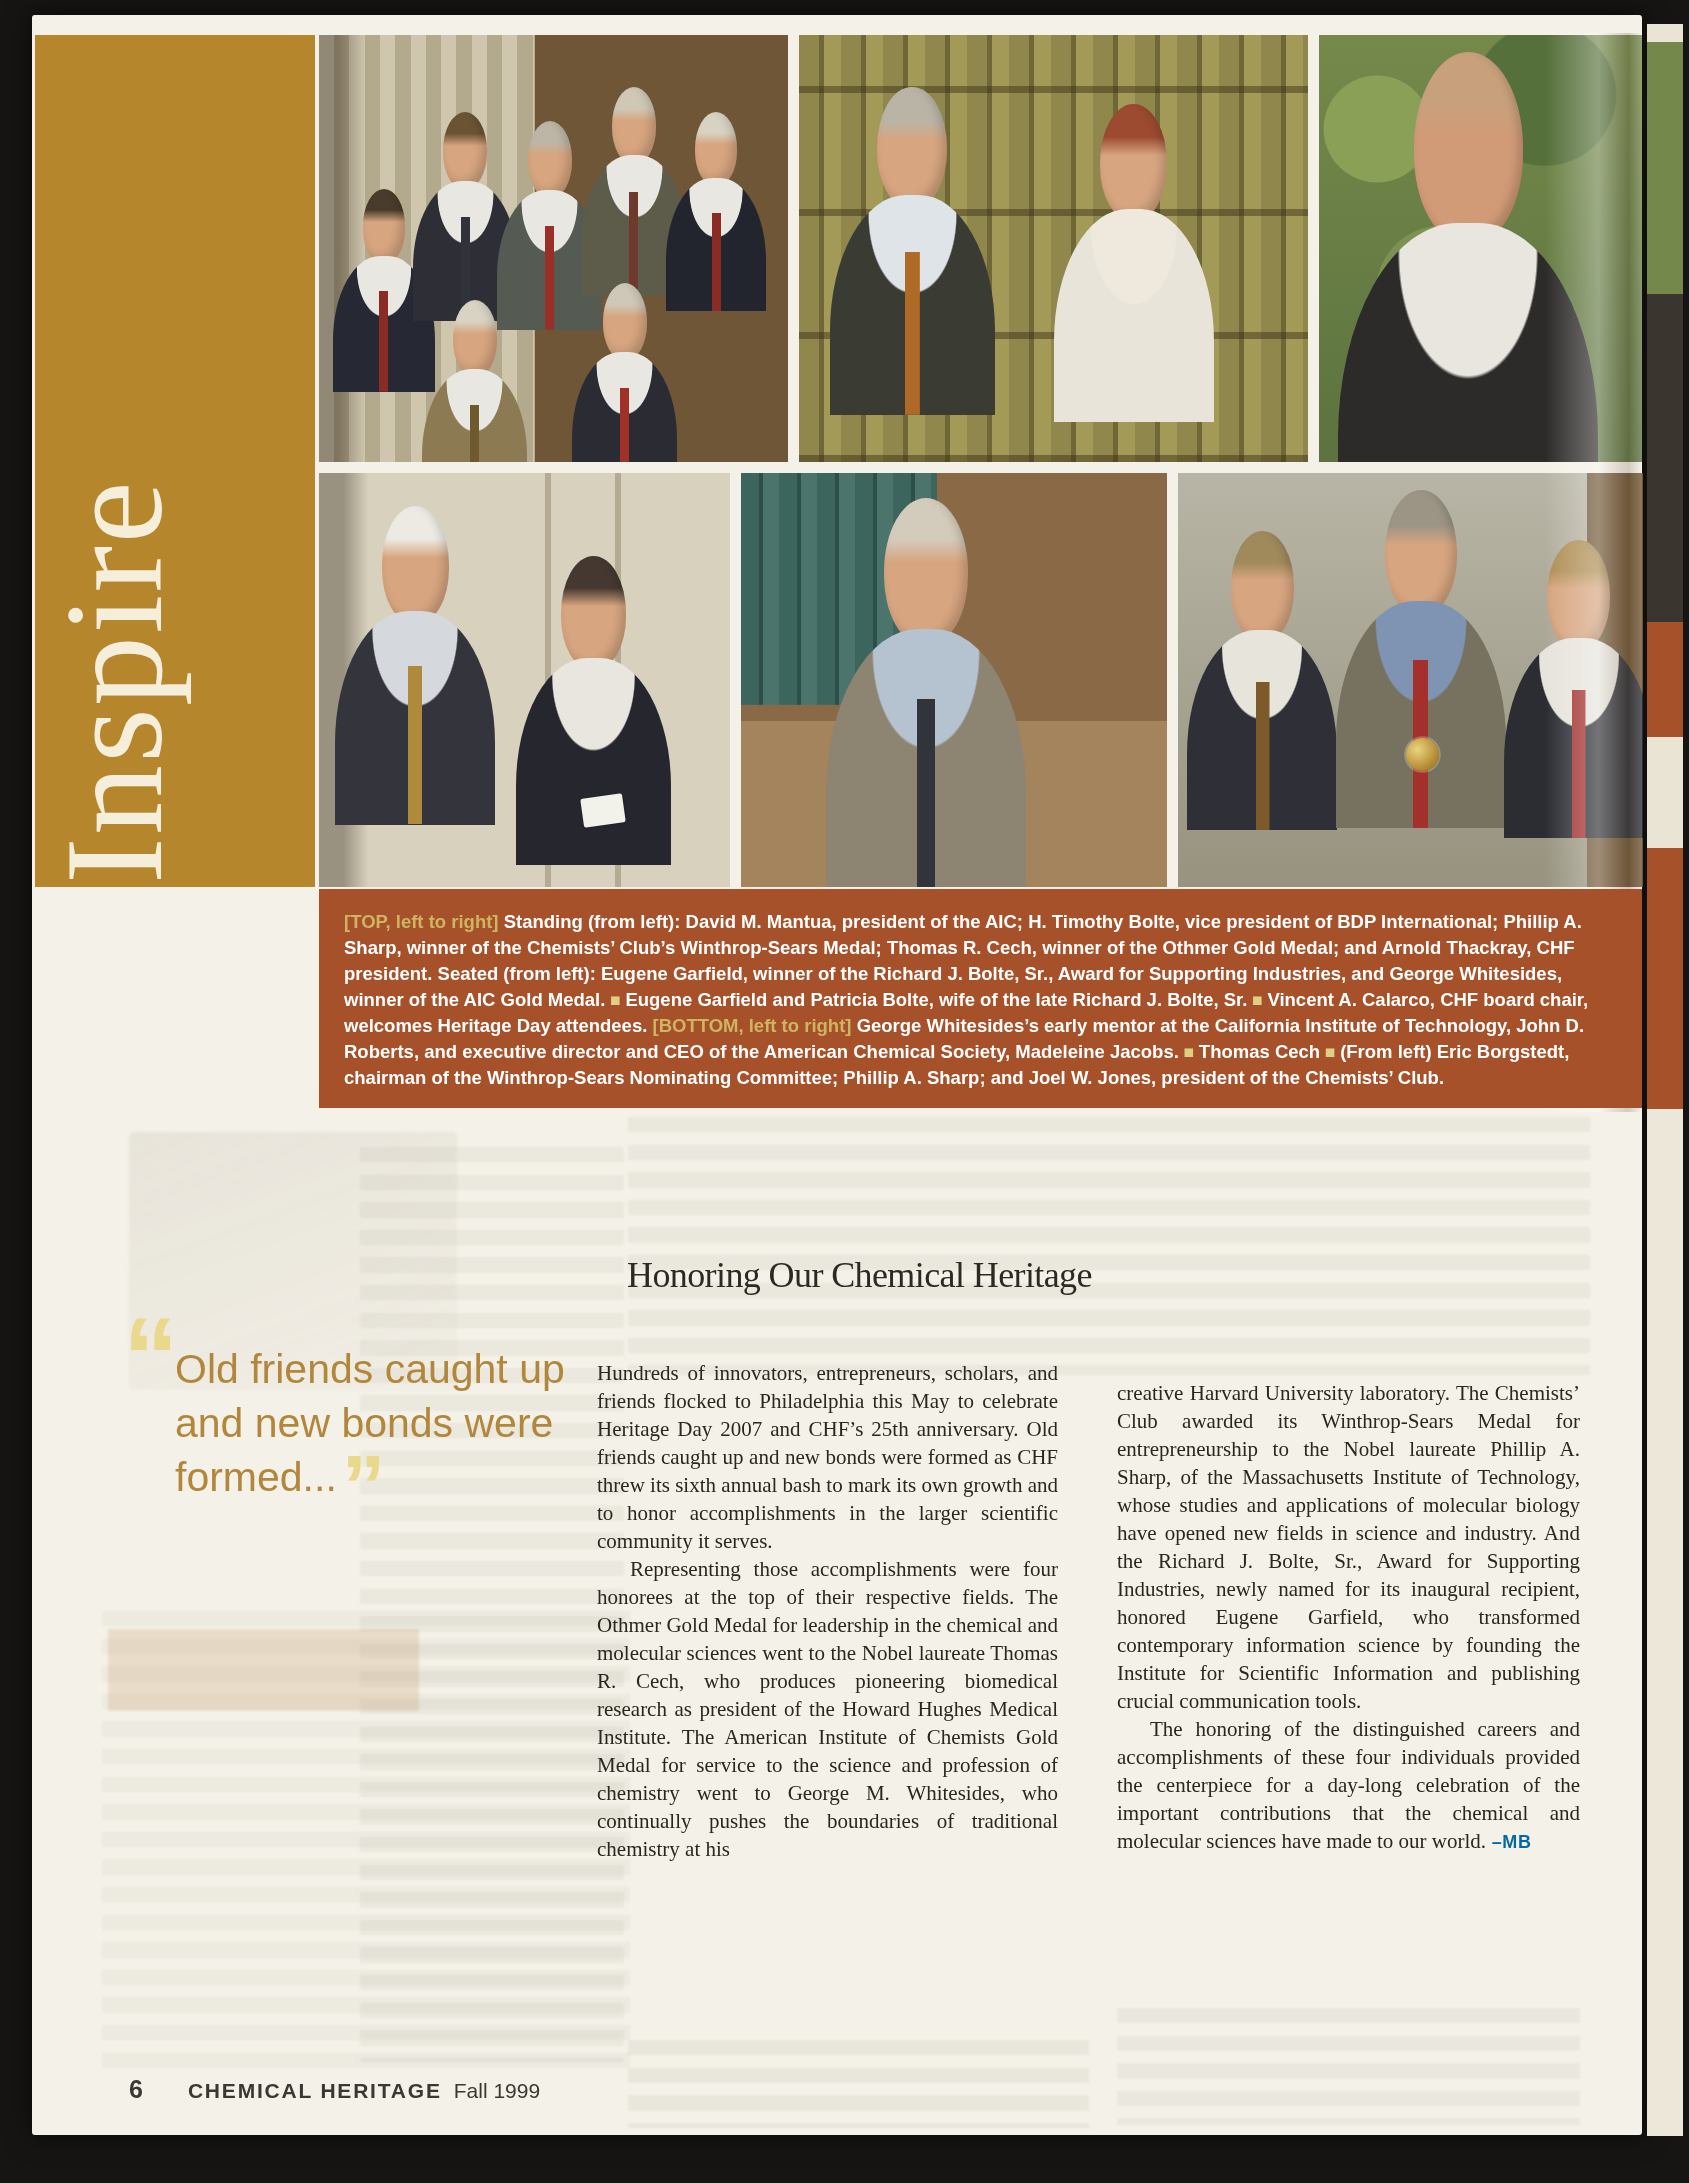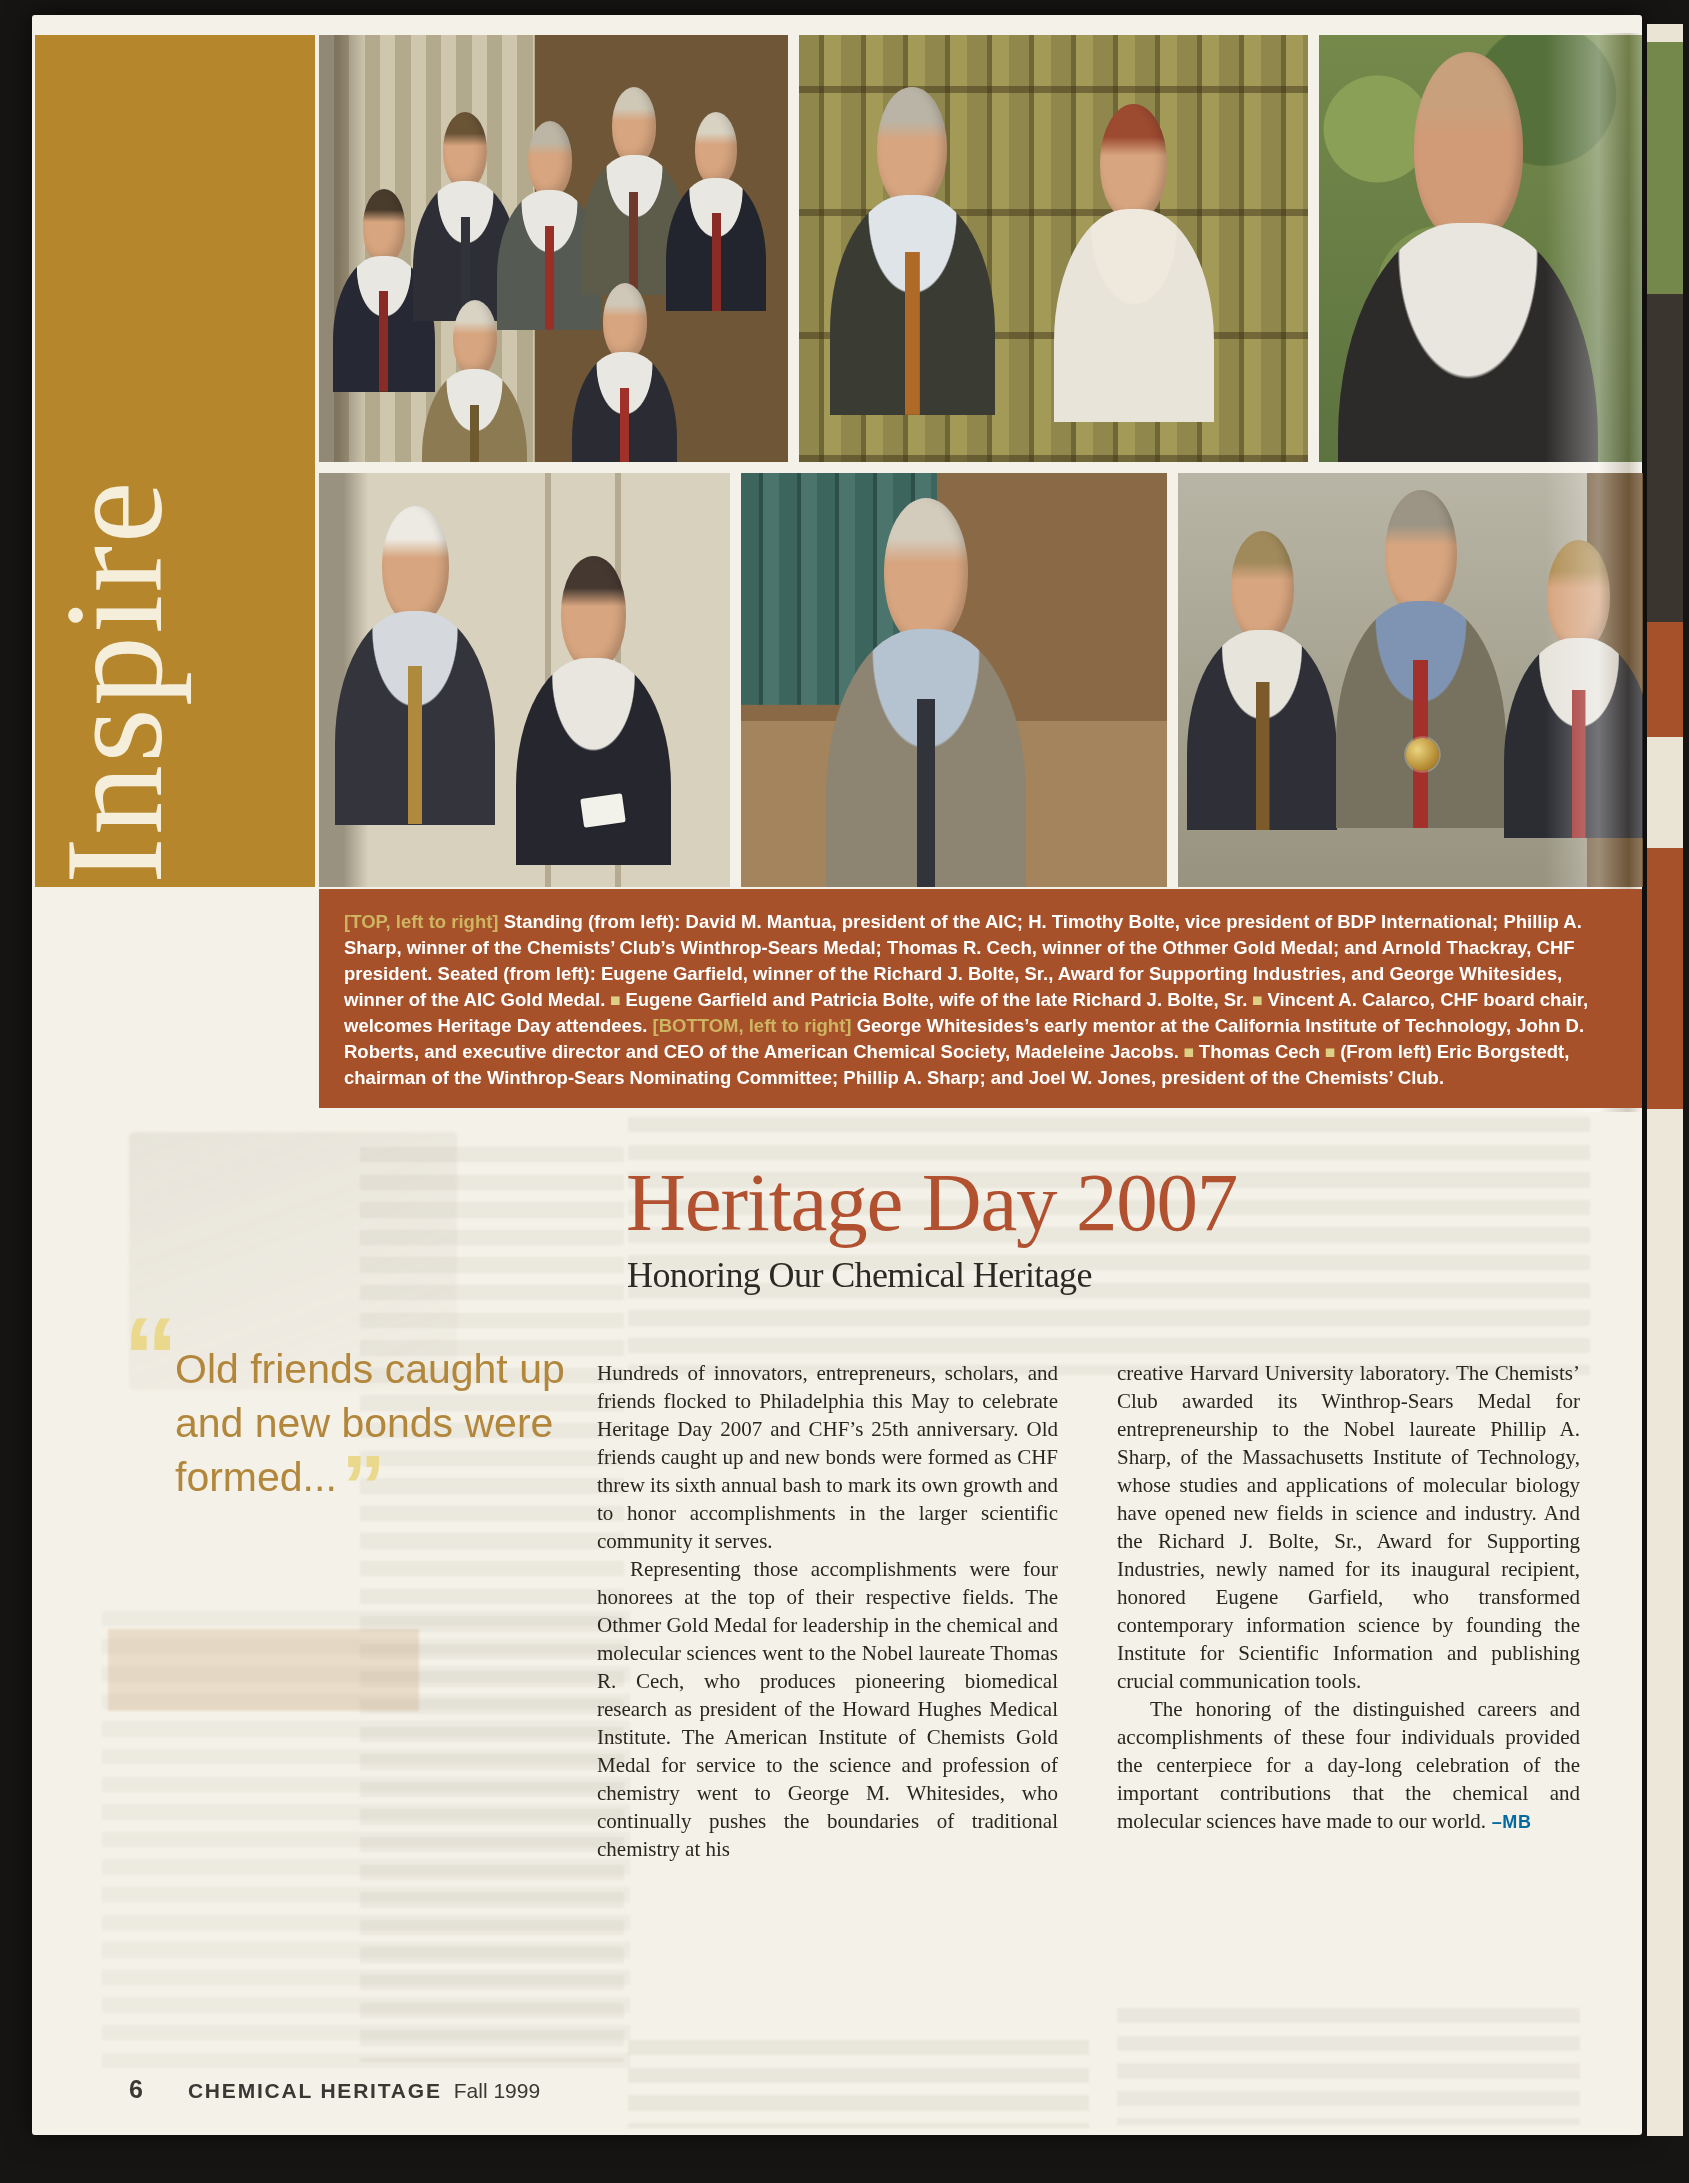--- a/index.html
+++ b/index.html
@@ -86,21 +86,21 @@
   .title{position:absolute;left:594px;top:1139px;margin:0;font-family:"Liberation Serif",serif;
       font-weight:400;font-size:83px;letter-spacing:-1.2px;color:#b15130;white-space:nowrap;}
   .subtitle{position:absolute;left:595px;top:1239px;margin:0;font-family:"Liberation Serif",serif;
       font-weight:400;font-size:36px;letter-spacing:-0.6px;color:#2c2a25;white-space:nowrap;}
   .pullquote{position:absolute;left:143px;top:1327px;width:469px;
       font-size:41px;line-height:54px;color:#b3873b;}
   .oq{position:absolute;left:-52px;top:-40px;font-size:111px;line-height:1;color:#ead98c;font-weight:700;}
   .cq{font-size:88px;line-height:0;vertical-align:-25px;color:#ead98c;font-weight:700;margin-left:4.7px;}
   .col{position:absolute;top:1344px;width:461px;font-family:"Liberation Serif",serif;font-size:21px;
       line-height:28px;color:#29271f;text-align:justify;hyphens:auto;}
-  .col1{left:565px;} .col2{left:1085px;width:463px;}
+  .col1{left:565px;} .col2{left:1085px;width:463px;margin-top:20px;}
   .col p{margin:0;}
   .col p + p{text-indent:33px;}
   .mb{font-family:"Liberation Sans",sans-serif;font-weight:700;font-size:18px;letter-spacing:0.6px;color:#0369a1;}
   
   .footer{position:absolute;left:97px;top:2060px;display:flex;align-items:baseline;color:#3a3833;}
   .pg{font-weight:700;font-size:25px;margin-right:45px;}
   .mag{font-weight:700;font-size:21px;letter-spacing:1.8px;margin-right:12px;}
   .issue{font-size:21px;}
   
   .sliver{position:absolute;left:1647px;top:23.5px;width:36px;height:2112px;
@@ -154,21 +154,20 @@
     <div class="photo row2 p6">
       <span class="pr" style="--s:1.5;left:2%;top:14%;--suit:#2f3037;--hair:#a08a5c;--tie:#7c5a2a;--shirt:#e7e4dc"></span>
       <span class="pr" style="--s:1.7;left:34%;top:4%;--suit:#77725f;--hair:#9c9585;--tie:#a3302a;--shirt:#7f94b2"></span>
       <span class="pr" style="--s:1.5;left:70%;top:16%;--suit:#2c2d33;--hair:#b08f55;--tie:#a23230;--shirt:#e7e4dc"></span>
       <span class="medal" style="left:49%;top:64%;"></span>
     </div>
     <div class="curl"></div>
 
     <div class="caption"><span class="cap-tag">[TOP, left to right] </span><span>Standing (from left): David M. Mantua, president of the AIC; H. Timothy Bolte, vice president of BDP International; Phillip A. Sharp, winner of the Chemists’ Club’s Winthrop-Sears Medal; Thomas R. Cech, winner of the Othmer Gold Medal; and Arnold Thackray, CHF president. Seated (from left): Eugene Garfield, winner of the Richard J. Bolte, Sr., Award for Supporting Industries, and George Whitesides, winner of the AIC Gold Medal.</span><span class="cap-bullet">■</span><span>Eugene Garfield and Patricia Bolte, wife of the late Richard J. Bolte, Sr.</span><span class="cap-bullet">■</span><span>Vincent A. Calarco, CHF board chair, welcomes Heritage Day attendees. </span><span class="cap-tag">[BOTTOM, left to right] </span><span>George Whitesides’s early mentor at the California Institute of Technology, John D. Roberts, and executive director and CEO of the American Chemical Society, Madeleine Jacobs.</span><span class="cap-bullet">■</span><span>Thomas Cech</span><span class="cap-bullet">■</span><span>(From left) Eric Borgstedt, chairman of the Winthrop-Sears Nominating Committee; Phillip A. Sharp; and Joel W. Jones, president of the Chemists’ Club.</span></div>
 
-    <h1 class="title">Heritage Day 2007</h1>
     <h2 class="subtitle">Honoring Our Chemical Heritage</h2>
 
     <div class="pullquote">
       <span class="oq">“</span><span>Old friends caught up and new bonds were formed...</span><span class="cq">”</span>
     </div>
 
     <div class="col col1">
         <p>Hundreds of innovators, entrepreneurs, scholars, and friends flocked to Philadelphia this May to celebrate Heritage Day 2007 and CHF’s 25th anniversary. Old friends caught up and new bonds were formed as CHF threw its sixth annual bash to mark its own growth and to honor accomplishments in the larger scientific community it serves.</p>
         <p>Representing those accomplishments were four honorees at the top of their respective fields. The Othmer Gold Medal for leadership in the chemical and molecular sciences went to the Nobel laureate Thomas R. Cech, who produces pioneering biomedical research as president of the Howard Hughes Medical Institute. The American Institute of Chemists Gold Medal for service to the science and profession of chemistry went to George M. Whitesides, who continually pushes the boundaries of traditional chemistry at his</p>
       </div>

